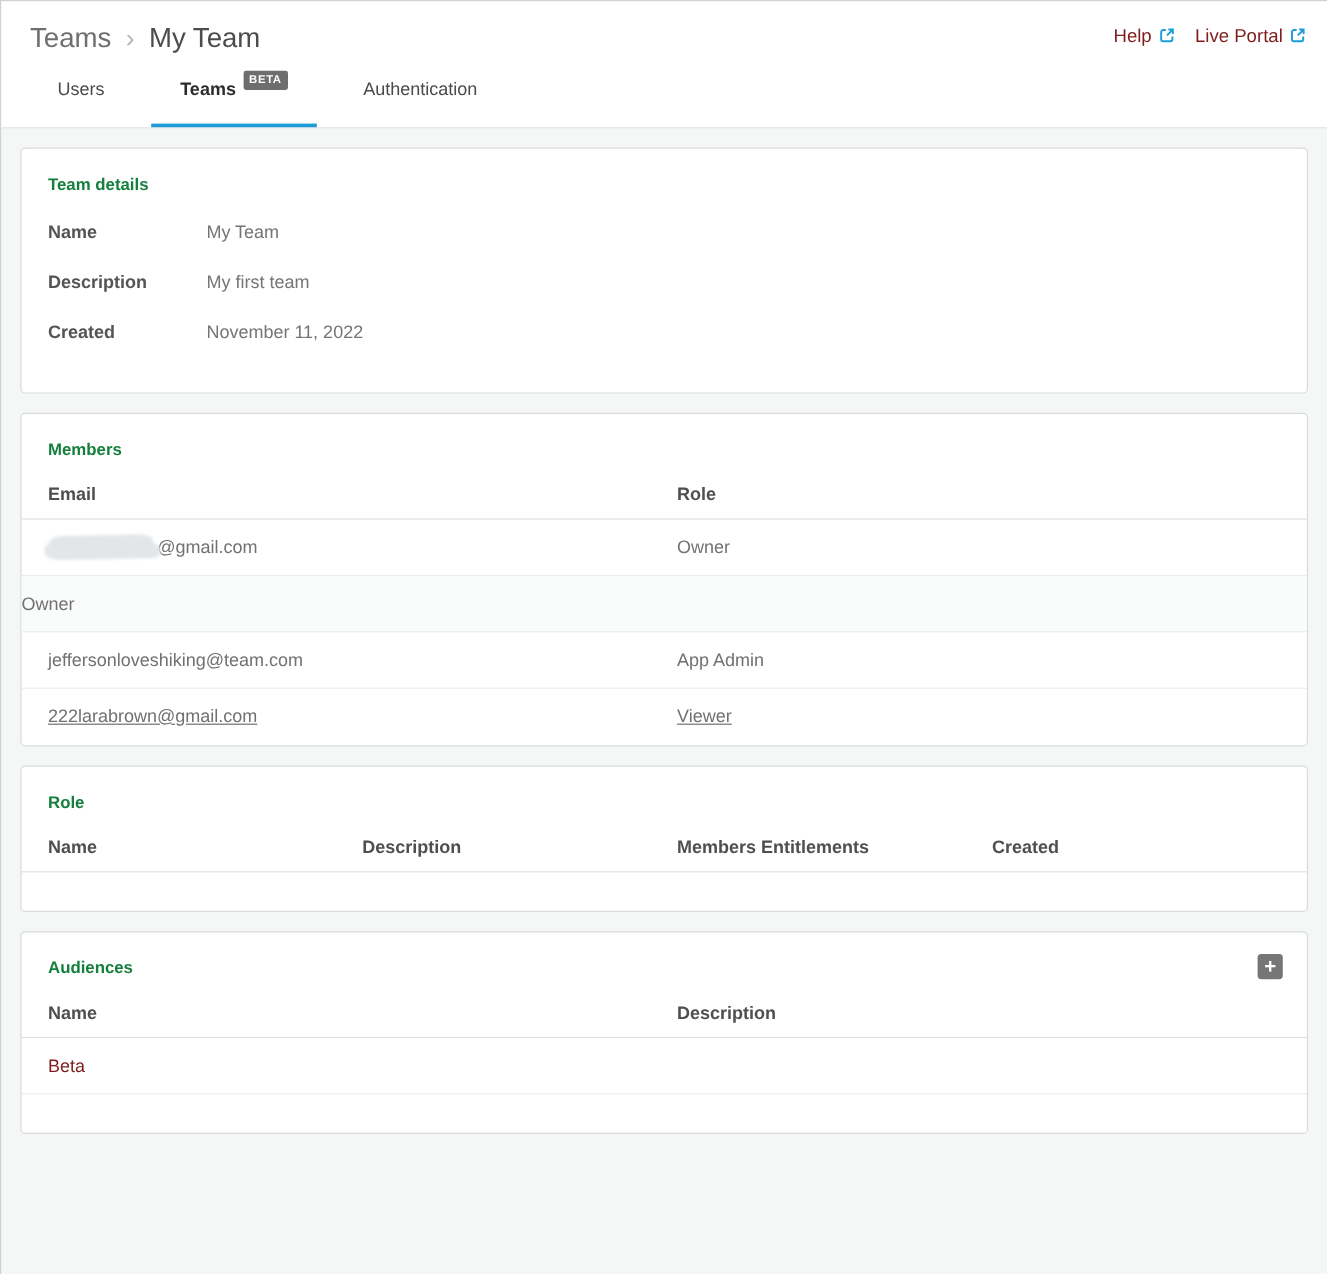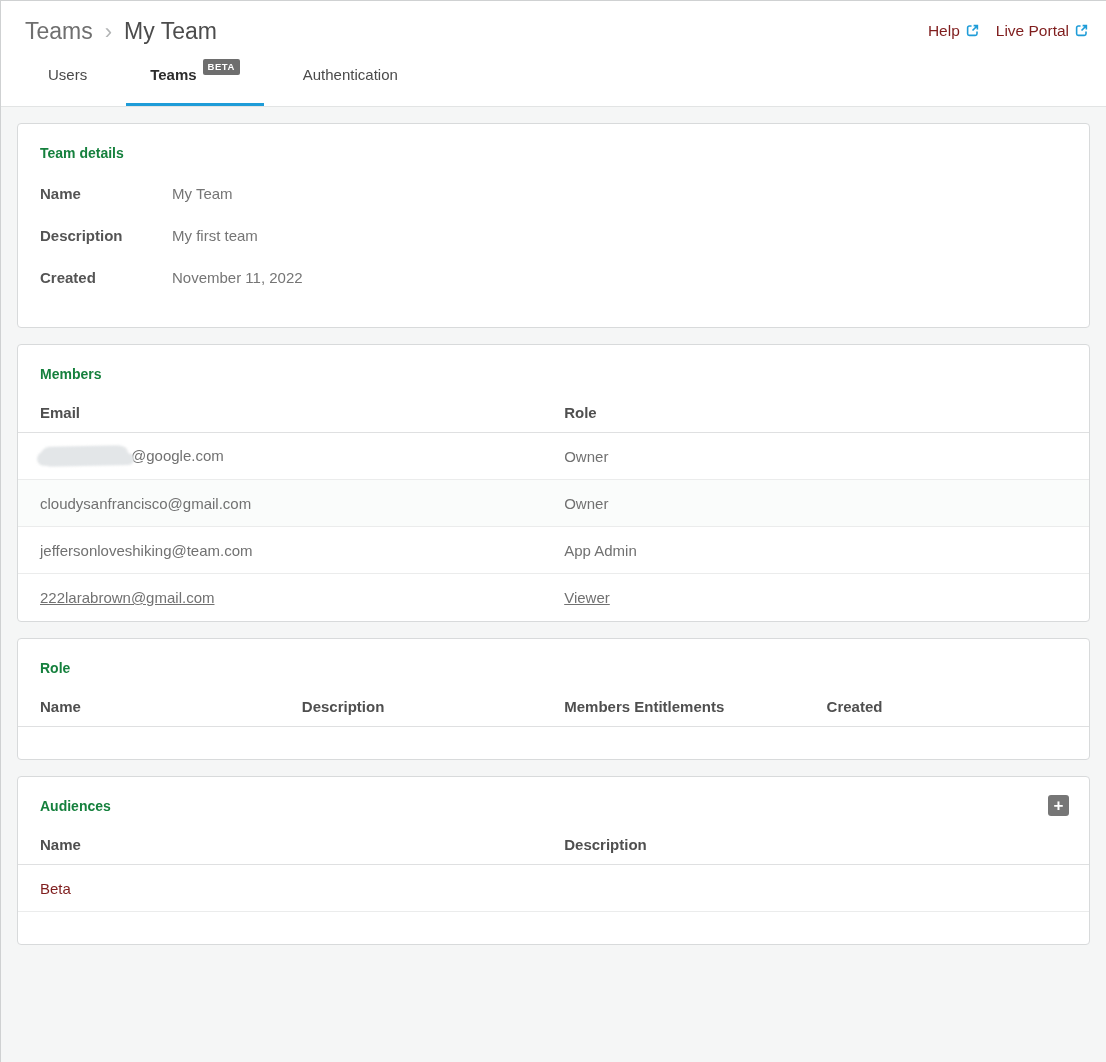--- a/index.html
+++ b/index.html
@@ -203,25 +203,24 @@
     </div>
   </div>
 
   <div class="card">
     <div class="card-title">Members</div>
     <div class="tbl-head cols-2">
       <div class="th cell-first">Email</div>
       <div class="th">Role</div>
     </div>
     <div class="tbl-row cols-2 flush0">
-      <div class="cell-first"><span class="redacted"></span><span>@google.com</span></div>
+      <div class="cell-first"><span class="redacted"></span><span>@gmail.com</span></div>
       <div>Owner</div>
     </div>
     <div class="tbl-row cols-2 hl">
-      <div class="cell-first">cloudysanfrancisco@gmail.com</div>
       <div>Owner</div>
     </div>
     <div class="tbl-row cols-2">
       <div class="cell-first">jeffersonloveshiking@team.com</div>
       <div>App Admin</div>
     </div>
     <div class="tbl-row cols-2 flush">
       <div class="cell-first">222larabrown@gmail.com</div>
       <div>Viewer</div>
     </div>

